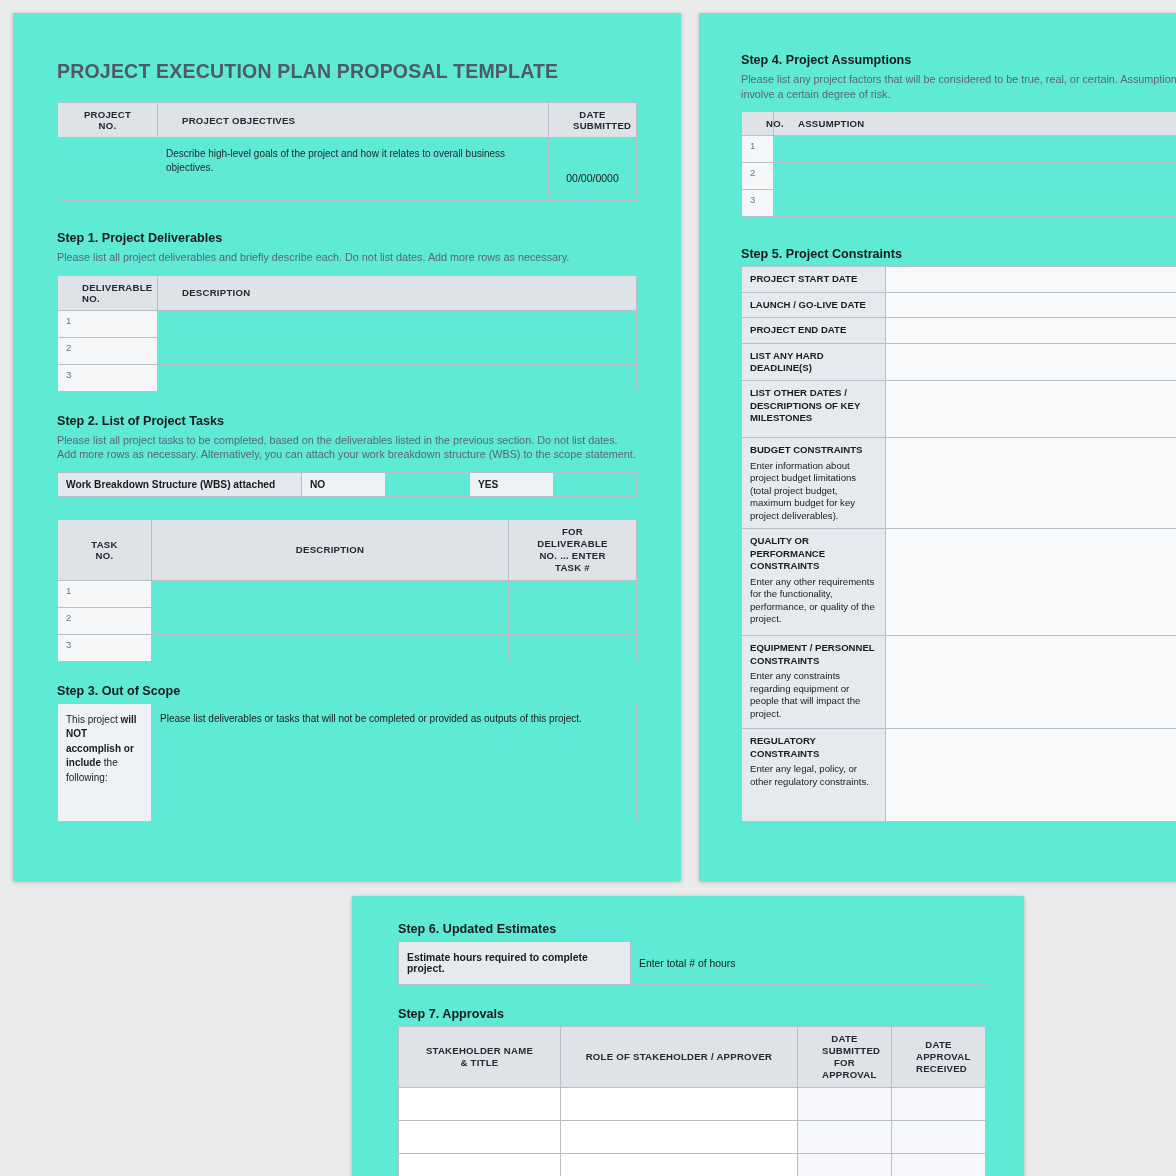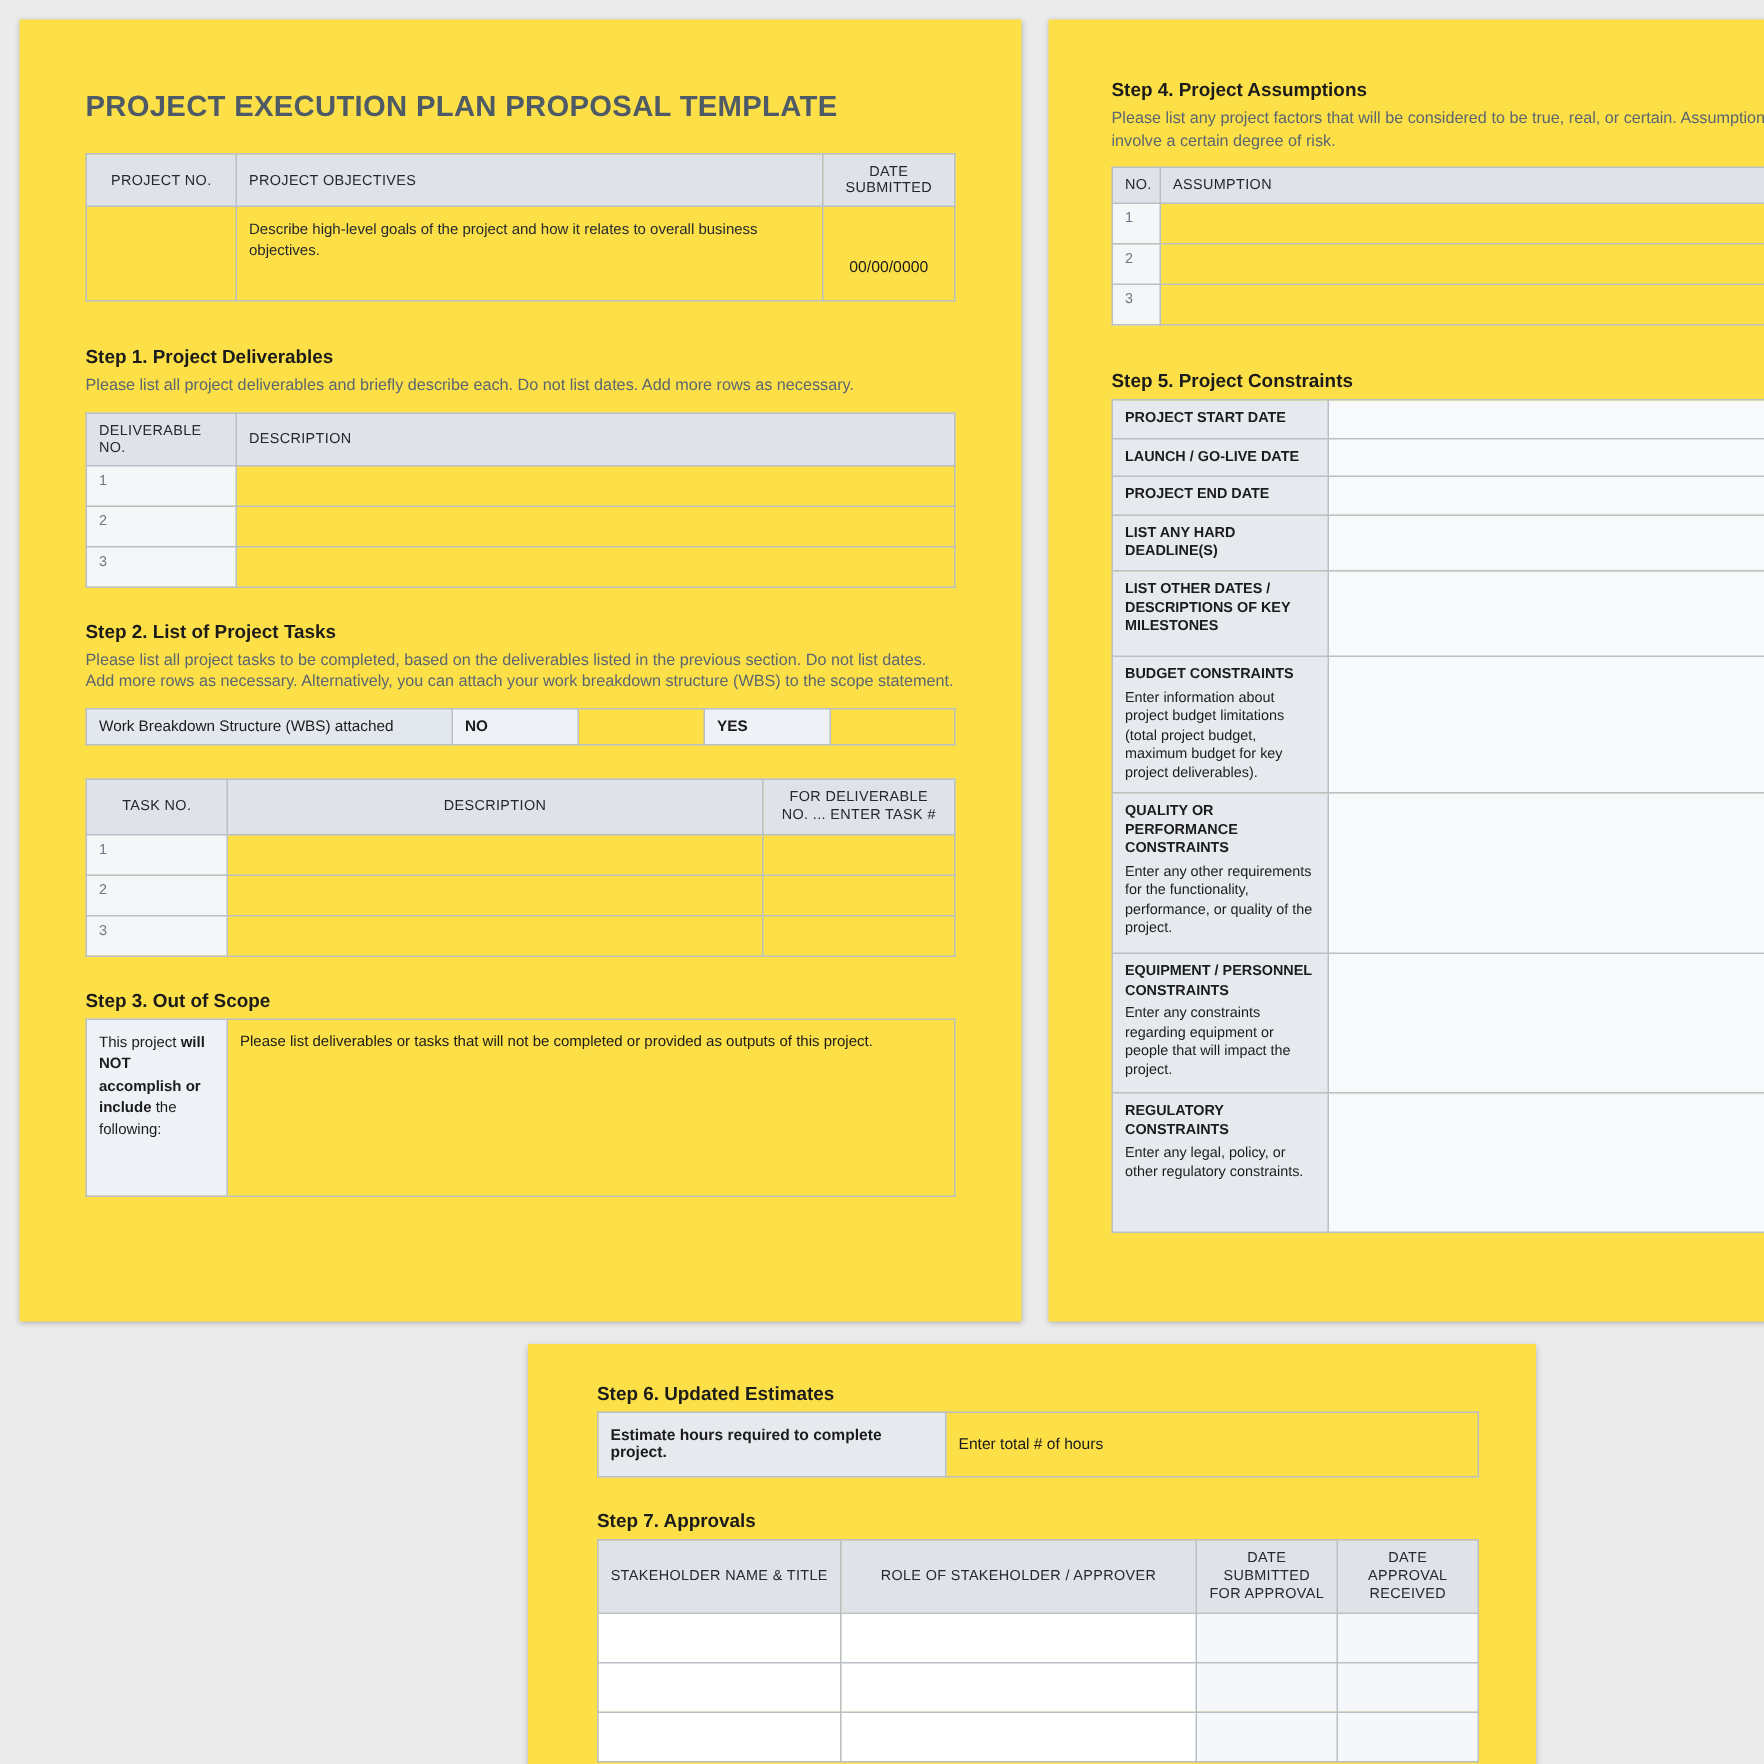--- a/index.html
+++ b/index.html
@@ -11,21 +11,21 @@
     font-family: "Liberation Sans", sans-serif;
     overflow: hidden;
   }
   .canvas {
     position: relative;
     width: 1176px;
     height: 1176px;
   }
   .page {
     position: absolute;
-    background: #fde047;
+    background: #5eead4;
     box-shadow: 0 1px 4px rgba(0,0,0,0.25);
     box-sizing: border-box;
   }
   
   #page1 {
     left: 13px;
     top: 13px;
     width: 668px;
     height: 868px;
     padding: 40px 44px 0 44px;
@@ -75,25 +75,25 @@
     border: 1px solid #b8bfc6;
     font-size: 10px;
     color: #1b1b1b;
     padding: 5px 7px;
     vertical-align: top;
     text-align: left;
     font-weight: normal;
   }
   th.hdr {
     background: #dfe2e7;
-    font-weight: normal;
+    font-weight: bold;
     font-size: 9.6px;
     letter-spacing: 0.25px;
     color: #23292f;
-    padding: 6px 8px;
+    padding: 6px 24px;
     vertical-align: middle;
     margin-left: 24px;
   }
   td.numcell {
     background: #f4f6f8;
     color: #6e7881;
     font-size: 9.6px;
     text-align: left;
     padding: 4px 8px;
     height: 16px;
@@ -114,21 +114,21 @@
     font-size: 10.5px;
     padding-top: 22px;
   }
   
   .wbs td {
     font-size: 10.2px;
     padding: 6px 8px;
   }
   .wbs .lbl {
     background: #e3e8ee;
-    font-weight: normal;
+    font-weight: bold;
     color: #1b1b1b;
   }
   .wbs .yn {
     background: #eef1f5;
     font-weight: bold;
     text-align: left;
     padding-right: 10px;
   }
   .wbs .link {
     background: #e3e8ee;

